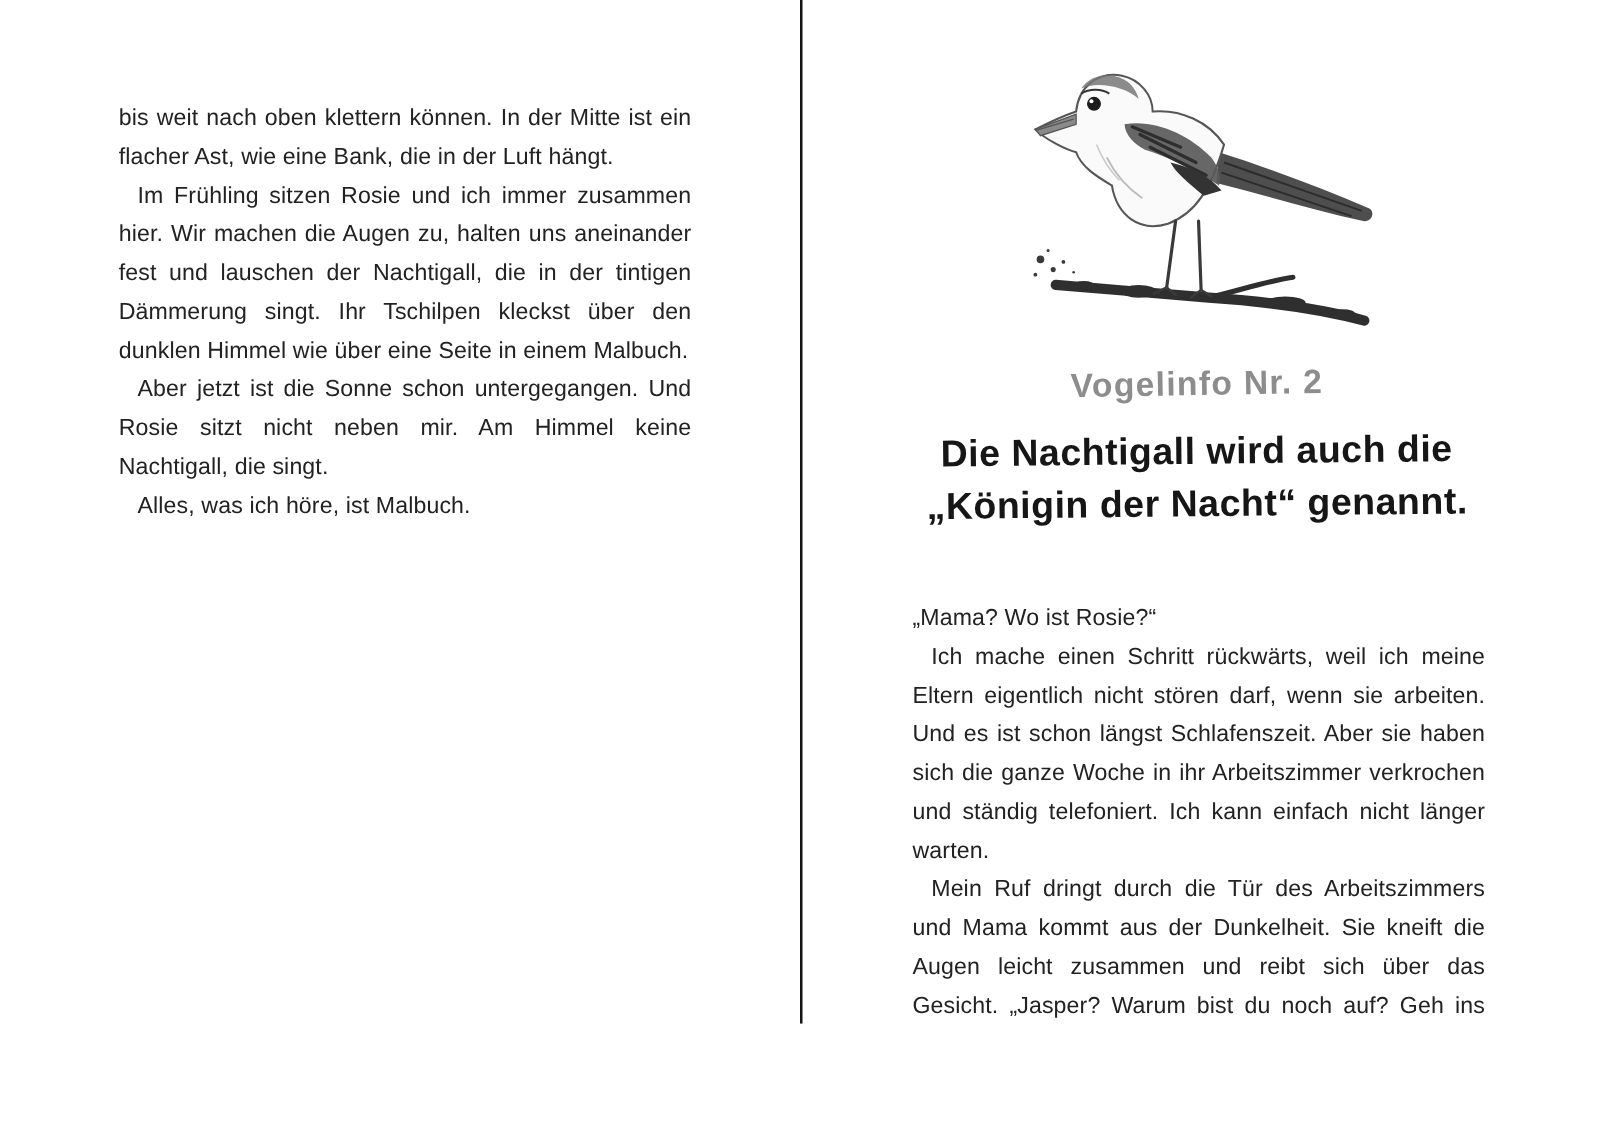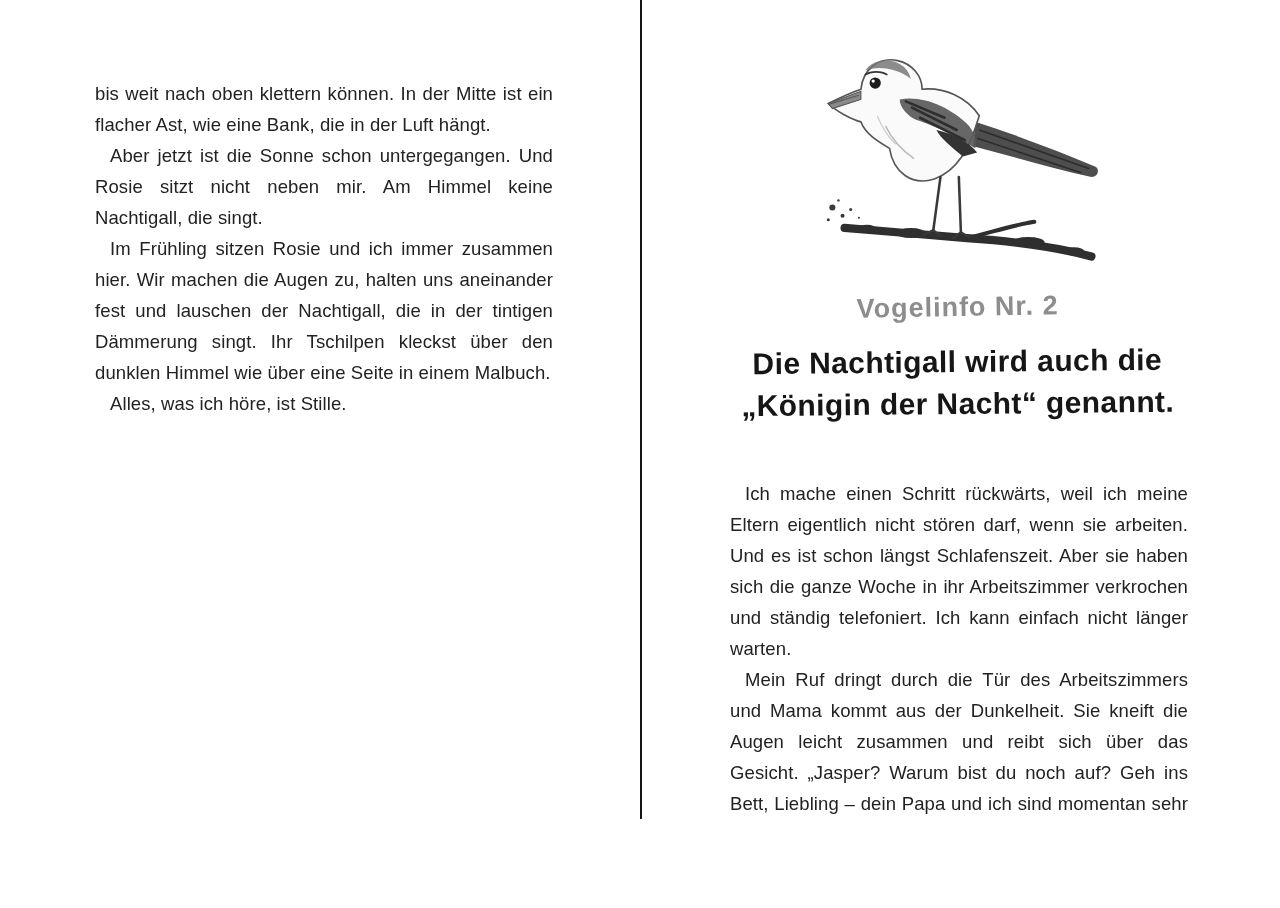--- a/index.html
+++ b/index.html
@@ -85,23 +85,23 @@
   }
 </style>
 </head>
 <body>
 
 <div class="spread">
 
   <div>
     <div class="body-text left-text">
       <p>bis weit nach oben klettern können. In der Mitte ist ein flacher Ast, wie eine Bank, die in der Luft hängt.</p>
+      <p class="indent">Im Frühling sitzen Rosie und ich immer zusammen hier. Wir machen die Augen zu, halten uns aneinander fest und lauschen der Nachtigall, die in der tintigen Dämmerung singt. Ihr Tschilpen kleckst über den dunklen Himmel wie über eine Seite in einem Malbuch.</p>
       <p class="indent">Aber jetzt ist die Sonne schon untergegangen. Und Rosie sitzt nicht neben mir. Am Himmel keine Nachtigall, die singt.</p>
-      <p class="indent">Im Frühling sitzen Rosie und ich immer zusammen hier. Wir machen die Augen zu, halten uns aneinander fest und lauschen der Nachtigall, die in der tintigen Dämmerung singt. Ihr Tschilpen kleckst über den dunklen Himmel wie über eine Seite in einem Malbuch.</p>
-      <p class="indent">Alles, was ich höre, ist Stille.</p>
+      <p class="indent">Alles, was ich höre, ist Malbuch.</p>
     </div>
   </div>
 
   <div class="divider"></div>
 
   <div>
 
     <figure class="figure">
       <svg viewBox="0 0 300 250" xmlns="http://www.w3.org/2000/svg">
 
@@ -155,20 +155,21 @@
     </figure>
 
     <div class="caption">Vogelinfo Nr. 2</div>
 
     <div class="info-heading">
       <span>Die Nachtigall wird auch die</span><br>
       <span>„Königin der Nacht“ genannt.</span>
     </div>
 
     <div class="body-text right-text">
+      <p>„Mama? Wo ist Rosie?“</p>
       <p class="indent">Ich mache einen Schritt rückwärts, weil ich meine Eltern eigentlich nicht stören darf, wenn sie arbeiten. Und es ist schon längst Schlafenszeit. Aber sie haben sich die ganze Woche in ihr Arbeitszimmer verkrochen und ständig telefoniert. Ich kann einfach nicht länger warten.</p>
       <p class="indent">Mein Ruf dringt durch die Tür des Arbeitszimmers und Mama kommt aus der Dunkelheit. Sie kneift die Augen leicht zusammen und reibt sich über das Gesicht. „Jasper? Warum bist du noch auf? Geh ins Bett, Liebling – dein Papa und ich sind momentan sehr beschäftigt.“</p>
     </div>
 
     <div class="page-number">11</div>
 
   </div>
 </div>
 
 </body></html>

